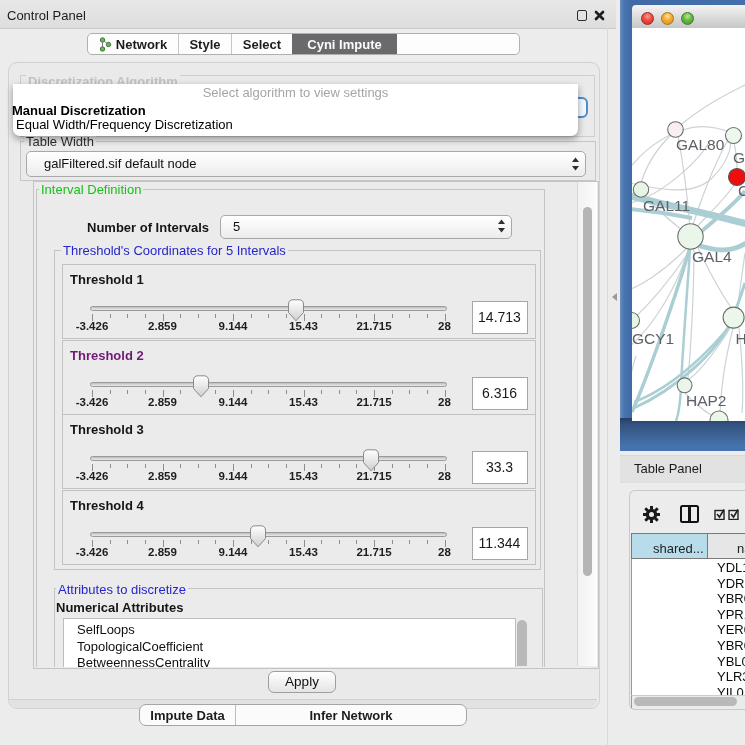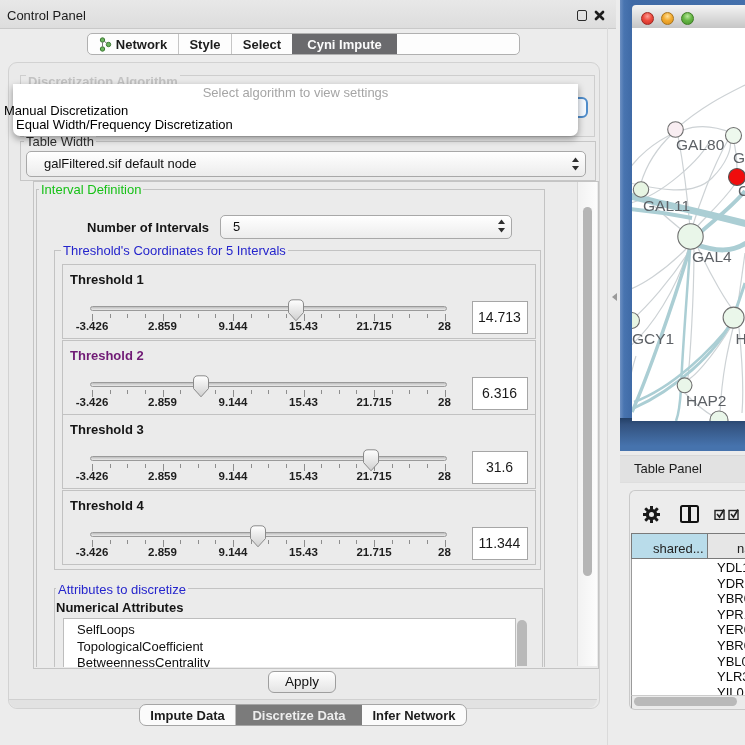--- a/index.html
+++ b/index.html
@@ -141,21 +141,21 @@
       <div style="position:absolute;left:356.5px;top:55px;width:50px;text-align:center;font-size:11.5px;font-weight:bold;color:#1d1d1d;">28</div>
       <svg style="position:absolute;left:298.5px;top:34px;" width="18" height="23" viewBox="0 0 18 23">
         <path d="M1.5 5 A4.5 4.5 0 0 1 6 0.8 L12 0.8 A4.5 4.5 0 0 1 16.5 5 L16.5 13.5 L9 21.8 L1.5 13.5 Z" fill="url(#tg414)" stroke="#8a8a8a" stroke-width="1"></path>
         <defs>
           <linearGradient id="tg414" x1="0" y1="0" x2="0" y2="1">
             <stop offset="0" stop-color="#ffffff"></stop>
             <stop offset="1" stop-color="#cfcfcf"></stop>
           </linearGradient>
         </defs>
       </svg>
-      <div style="position:absolute;left:408.5px;top:36px;width:54px;height:31px;background:#fff;border:1px solid #a6a6a6;text-align:center;line-height:31px;font-size:14px;color:#1a1a1a;">31.6</div>
+      <div style="position:absolute;left:408.5px;top:36px;width:54px;height:31px;background:#fff;border:1px solid #a6a6a6;text-align:center;line-height:31px;font-size:14px;color:#1a1a1a;">33.3</div>
     </div>
     <div class="abs" style="left:62px;top:489.5px;width:472px;height:73px;border:1px solid #c2c2c2;">
       <div style="position:absolute;left:7px;top:7px;font-size:13px;font-weight:bold;color:#151515;">Threshold 4</div>
       <div style="position:absolute;left:27px;top:41px;width:357px;height:5px;background:linear-gradient(#bdbdbd,#ebebeb);border:1px solid #9a9a9a;border-radius:3px;box-sizing:border-box;"></div>
       <div style="position:absolute;left:28.5px;top:49px;width:354px;height:4px;background:repeating-linear-gradient(90deg,#8d8d8d 0 1px,transparent 1px 17.625px);"></div>
       <div style="position:absolute;left:29px;top:49px;width:1px;height:7px;background:#8d8d8d;"></div>
       <div style="position:absolute;left:4px;top:55px;width:50px;text-align:center;font-size:11.5px;font-weight:bold;color:#1d1d1d;">-3.426</div>
       <div style="position:absolute;left:99.5px;top:49px;width:1px;height:7px;background:#8d8d8d;"></div>
       <div style="position:absolute;left:74.5px;top:55px;width:50px;text-align:center;font-size:11.5px;font-weight:bold;color:#1d1d1d;">2.859</div>
       <div style="position:absolute;left:170px;top:49px;width:1px;height:7px;background:#8d8d8d;"></div>
@@ -184,21 +184,20 @@
 <div class="abs" style="left:56px;top:600px;font-size:13px;font-weight:bold;color:#151515;">Numerical Attributes</div>
 <div class="abs" style="left:63px;top:618px;width:451px;height:48px;background:#ffffff;border:1px solid #bdbdbd;border-bottom:none;overflow:hidden;">
   <div style="padding:3px 0 0 13px;font-size:13px;color:#101010;line-height:16.6px;">SelfLoops<br>TopologicalCoefficient<br>BetweennessCentrality</div>
 </div>
 <div class="abs" style="left:517px;top:620px;width:10px;height:46px;background:#b9b9b9;border-radius:5px 5px 0 0;"></div>
 
 <div class="abs" style="left:268px;top:671px;width:66px;height:20px;background:linear-gradient(#ffffff,#e4e4e4);border:1px solid #9e9e9e;border-radius:6px;text-align:center;line-height:19px;font-size:13.5px;color:#111;">Apply</div>
 
 <div class="abs" style="left:139px;top:704px;width:326px;height:20px;background:#fbfbfb;border:1px solid #a5a5a5;border-radius:7px;overflow:hidden;display:flex;">
   <div style="width:95px;display:flex;align-items:center;justify-content:center;border-right:1px solid #bdbdbd;font-size:13px;font-weight:600;color:#1c1c1c;">Impute Data</div>
-  <div style="width:126px;display:flex;align-items:center;justify-content:center;background:#7b7b7b;font-size:13px;font-weight:600;color:#ededed;">Discretize Data</div>
   <div style="flex:1;display:flex;align-items:center;justify-content:center;font-size:13px;font-weight:600;color:#1c1c1c;">Infer Network</div>
 </div>
 
 <div class="abs" style="left:607px;top:28px;width:1px;height:717px;background:#dadada;"></div>
 <div class="abs" style="left:612px;top:293px;width:0;height:0;border-top:4px solid transparent;border-bottom:4px solid transparent;border-right:5px solid #9a9a9a;"></div>
 
 <div class="abs" style="left:620px;top:0;width:125px;height:451px;background:linear-gradient(90deg,#6c8fc2 0,#4874b0 4px,#3f6aa6 12px,#4470ac 100%);"></div>
 <div class="abs" style="left:620px;top:418px;width:125px;height:33px;background:linear-gradient(#233f66,#33527f 20%,#4673ad 85%);"></div>
 
 <div class="abs" style="left:632px;top:5px;width:113px;height:23px;background:linear-gradient(#f4f4f4,#c6c6c6);border-bottom:1px solid #8d8d8d;border-radius:4px 0 0 0;"></div>
@@ -294,14 +293,14 @@
 <div class="abs" style="left:653px;top:541px;font-size:13px;color:#222;">shared...</div>
 <div class="abs" style="left:737px;top:541px;font-size:13px;color:#222;">na</div>
 <div class="abs" style="left:631px;top:559px;width:114px;height:136px;background:#ffffff;border-left:1px solid #9a9a9a;overflow:hidden;">
   <div id="tcol2" style="position:absolute;left:85px;top:1px;font-size:13px;color:#0d0d0d;line-height:15.6px;">YDL1<br>YDR2<br>YBR0<br>YPR1<br>YER0<br>YBR0<br>YBL0<br>YLR3<br>YIL0</div>
 </div>
 <div class="abs" style="left:631px;top:695px;width:114px;height:12px;background:#ebebeb;border-top:1px solid #cccccc;border-left:1px solid #9a9a9a;"></div>
 <div class="abs" style="left:634px;top:697px;width:103px;height:9px;background:#b9b9b9;border-radius:5px;"></div>
 
 <div class="abs" style="left:13px;top:84px;width:565px;height:52px;background:#ffffff;border-radius:0 0 7px 7px;box-shadow:0 3px 7px rgba(0,0,0,0.38);z-index:50;"></div>
 <div class="abs" style="left:13px;top:84px;width:565px;text-align:center;font-size:13px;color:#a5a5a5;z-index:51;padding-top:1px;">Select algorithm to view settings</div>
-<div class="abs" style="left:4px;top:103px;font-size:13px;font-weight:normal;color:#000;z-index:51;">Manual Discretization</div>
+<div class="abs" style="left:12px;top:103px;font-size:13px;font-weight:bold;color:#000;z-index:51;">Manual Discretization</div>
 <div class="abs" style="left:16px;top:117px;font-size:13px;color:#000;z-index:51;">Equal Width/Frequency Discretization</div>
 
 </body></html>

